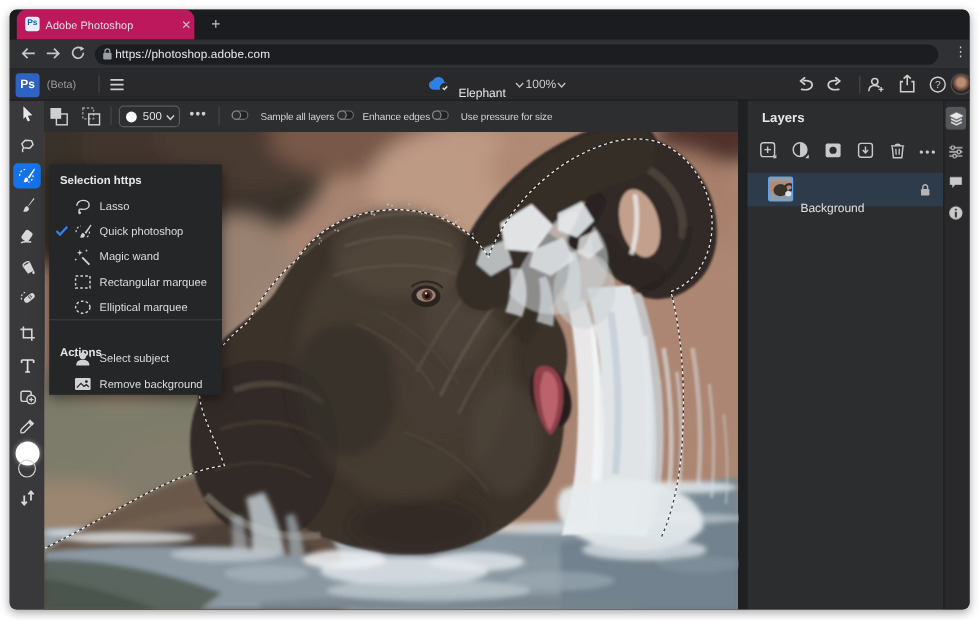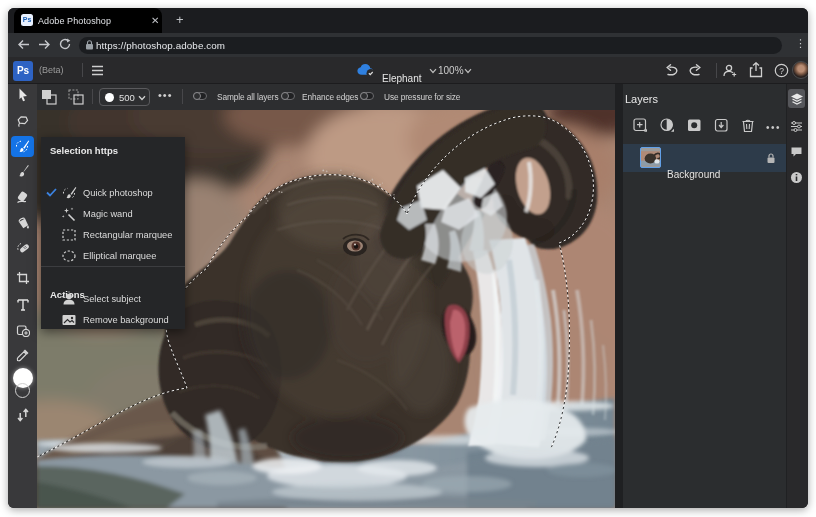--- a/index.html
+++ b/index.html
@@ -1,20 +1,20 @@
 <!DOCTYPE html>
 <html><head>
 <meta charset="utf-8">
 <style>
   * { margin:0; padding:0; box-sizing:border-box; }
   html,body { width:816px; height:517px; background:#ffffff; font-family:"Liberation Sans",sans-serif; overflow:hidden; }
   .win { position:absolute; left:8px; top:8px; width:799.5px; height:499.5px; background:#202124; border-radius:6px; overflow:hidden; box-shadow:0 2px 8px rgba(0,0,0,.35); }
   
   .tabstrip { position:absolute; left:0; top:0; width:100%; height:25px; background:#1b1c1f; }
-  .tab { position:absolute; left:6px; top:0; width:148px; height:25px; background:#000000; border-radius:8px 8px 0 0; }
+  .tab { position:absolute; left:6px; top:0; width:148px; height:25px; background:#be185d; border-radius:8px 8px 0 0; }
   .fav { position:absolute; left:7px; top:6px; width:12px; height:12px; border-radius:2.5px; background:#e8f0fe; }
   .fav span { position:absolute; left:0; top:0; width:12px; height:12px; font-size:7px; font-weight:bold; color:#1a5fb4; text-align:center; line-height:12px; }
   .tabtitle { position:absolute; left:24px; top:7.5px; font-size:9px; color:#dfe1e5; letter-spacing:.1px; }
   .tabx { position:absolute; left:137px; top:6.5px; font-size:10px; color:#c0c3c7; }
   .newtab { position:absolute; left:168px; top:4px; font-size:13px; color:#c0c3c7; font-weight:400; }
   
   .navbar { position:absolute; left:0; top:25px; width:100%; height:24px; background:#2f3134; }
   .urlbar { position:absolute; left:71px; top:28.5px; width:703px; height:17px; border-radius:9px; background:#1b1d20; }
   .lock { position:absolute; left:6px; top:3.5px; }
   .urltxt { position:absolute; left:17px; top:3px; font-size:9.8px; color:#e8eaed; letter-spacing:.1px; }
@@ -30,21 +30,21 @@
   .toggle { position:absolute; top:8px; width:14px; height:8px; background:#202123; border:1px solid #6a6a6d; border-radius:4px; }
   .toggle i { position:absolute; left:-1px; top:-1px; width:8px; height:8px; background:#2d2e30; border:1px solid #8a8a8d; border-radius:50%; }
   .olabel { position:absolute; top:7.5px; font-size:8.3px; letter-spacing:-0.1px; color:#d2d2d2; }
   .odiv { position:absolute; top:5px; width:1px; height:15px; background:#47474a; }
   
   .tools { position:absolute; left:0; top:76px; width:29px; height:423.5px; background:#39393b; }
   .canvas { position:absolute; left:29px; top:101.5px; width:577.5px; height:398px; background:#242526; }
   .gap { position:absolute; left:606.5px; top:76px; width:8.5px; height:423.5px; background:#1f2022; }
   .layers { position:absolute; left:615px; top:76px; width:162.5px; height:423.5px; background:#2b2d2f; }
   .rstrip { position:absolute; left:777.5px; top:76px; width:22px; height:423.5px; background:#29292b; border-left:1px solid #202123; }
-  .ltitle { position:absolute; left:2px; top:9px; font-size:11px; font-weight:400; color:#e8e8e8; }
+  .ltitle { position:absolute; left:12px; top:9px; font-size:11px; font-weight:700; color:#e8e8e8; }
   .lrow { position:absolute; left:0; top:59.5px; width:162.5px; height:28px; background:#2d3b4a; }
   .lthumb { position:absolute; left:17px; top:3.5px; width:21px; height:21px; border:1.5px solid #62a0e8; border-radius:2px; overflow:hidden; background:#9b9b9b; }
   .lname { position:absolute; left:44px; top:8px; font-size:10px; color:#e2e2e2;margin-top:17px; }
   
   .popup { position:absolute; left:33px; top:129px; width:144px; height:192px; background:#252628; box-shadow:0 3px 10px rgba(0,0,0,.5); z-index:30; }
   .ptitle { position:absolute; left:9px; font-size:9.5px; font-weight:700; color:#e8e8e8; }
   .prow { position:absolute; left:0; width:100%; height:21px; }
   .prow .pic { position:absolute; left:20px; top:2px; width:16px; height:16px; }
   .prow .ptx { position:absolute; left:42px; top:5px; font-size:9.3px; color:#dcdcdc; }
   .pdiv { position:absolute; left:0px; width:144px; height:1px; background:#3c3d40; }
@@ -499,20 +499,28 @@
     <svg style="position:absolute;left:3.5px;top:62px" width="13" height="12" viewBox="0 0 13 12">
         <path d="M1.5,1.5 L11.5,1.5 L11.5,8 L6,8 L3.5,10.5 L3.5,8 L1.5,8 Z" fill="#c9c9c9"></path>
       </svg>
     <svg style="position:absolute;left:3.5px;top:87px" width="13" height="13" viewBox="0 0 13 13">
         <circle cx="6.5" cy="6.5" r="5.5" fill="#c9c9c9"></circle>
         <path d="M6.5,3 L6.5,4.2 M6.5,5.5 L6.5,10" stroke="#29292b" stroke-width="1.6"></path>
       </svg>
   </div>
   <div class="popup">
     <div class="ptitle" style="top:8px;">Selection https</div>
+    <div class="prow" style="top:25px;">
+      <svg class="pic" viewBox="0 0 16 16">
+          <path d="M3,7.5 C3,4.8 5.5,3 8.2,3 C11,3 13.3,4.6 13.3,6.8 C13.3,9 11,10.5 8.2,10.5 C7.4,10.5 6.6,10.4 6,10.1" fill="none" stroke="#d2d2d2" stroke-width="1.2"></path>
+          <path d="M6,10 C4.8,10.6 4.5,11.8 5.2,13.2" fill="none" stroke="#d2d2d2" stroke-width="1.1"></path>
+          <circle cx="5.4" cy="13.4" r="1.1" fill="#d2d2d2"></circle>
+        </svg>
+      <span class="ptx">Lasso</span>
+      </div>
     <div class="prow" style="top:46px;">
       <svg style="position:absolute;left:5px;top:5px" width="11" height="9" viewBox="0 0 11 9">
           <path d="M1,4.5 L4,7.5 L10,1" fill="none" stroke="#3b82e0" stroke-width="1.8"></path>
         </svg>
       <svg class="pic" viewBox="0 0 16 16">
           <path d="M9.5,9 L14.5,2 L15.3,2.7 L10.8,9.8 Z" fill="#d2d2d2"></path>
           <path d="M8.5,9.3 C9.8,9.8 10.2,11.2 9.3,12.3 C8.3,13.5 6.3,13.3 5.5,12.8 C6.5,12.2 6.2,10.8 6.9,9.9 C7.3,9.4 8,9.1 8.5,9.3 Z" fill="#d2d2d2"></path>
           <path d="M2.5,8.5 C2,6 3.8,3.8 6.5,3.4 M13.5,8 C13.8,10.3 12.2,12.6 10,13.2" fill="none" stroke="#d2d2d2" stroke-width="1" stroke-dasharray="1.7 1.7"></path>
         </svg>
       <span class="ptx">Quick photoshop</span>

